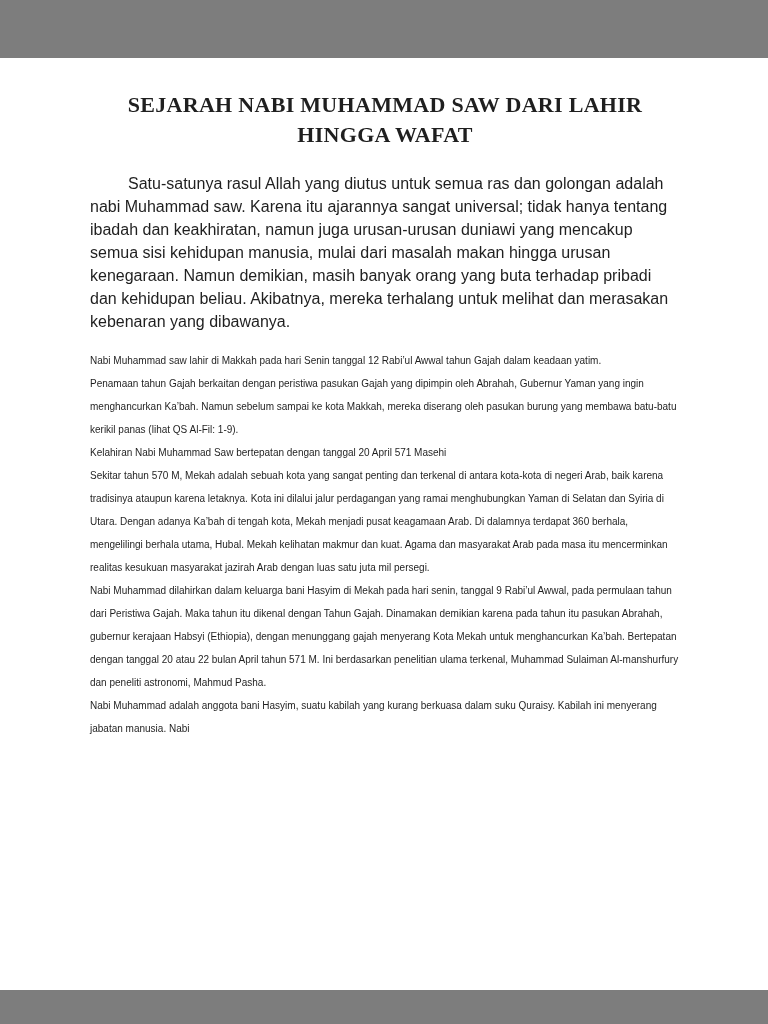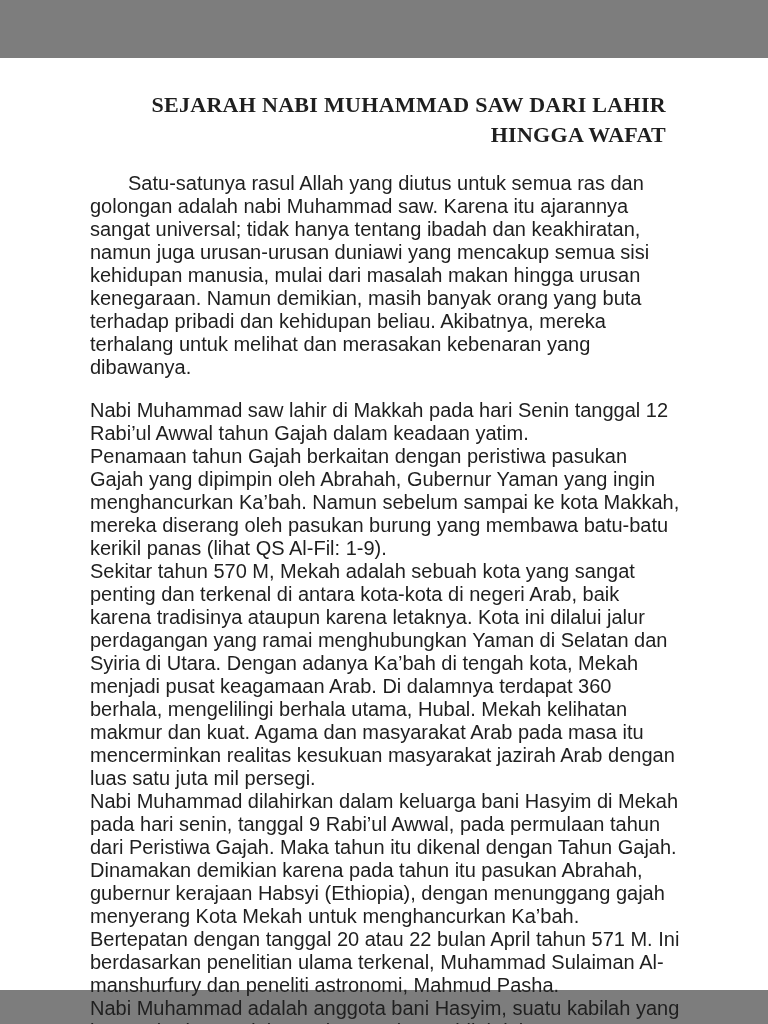--- a/index.html
+++ b/index.html
@@ -25,38 +25,38 @@
   }
   .content {
     padding: 32px 88px 0 90px;
     color: #1f1f1f;
   }
   .doc-title {
     font-family: "Liberation Serif", serif;
     font-weight: bold;
     font-size: 22px;
     line-height: 30px;
-    text-align: right;
+    text-align: center;
     letter-spacing: 0.3px;
     margin: 0 14px;
   }
   .intro {
     margin-top: 22px;
-    font-size: 20px;
+    font-size: 16px;
     line-height: 23px;
     text-indent: 38px;
   }
   .section-heading {
     margin-top: 24px;
     font-size: 16px;
     font-weight: bold;
   }
   .body-block {
     margin-top: 8px;
-    font-size: 20px;
+    font-size: 10px;
     line-height: 23px;
   }
   .body-block p {
     margin: 0;
   }
   .it {
   }
 </style>
 </head>
 <body>
@@ -69,20 +69,21 @@
 
       <p class="intro">Satu-satunya rasul Allah yang diutus untuk semua ras dan golongan adalah nabi Muhammad saw. Karena itu ajarannya sangat universal; tidak hanya tentang ibadah dan keakhiratan, namun juga urusan-urusan duniawi yang mencakup semua sisi kehidupan manusia, mulai dari masalah makan hingga urusan kenegaraan. Namun demikian, masih banyak orang yang buta terhadap pribadi dan kehidupan beliau. Akibatnya, mereka terhalang untuk melihat dan merasakan kebenaran yang dibawanya.</p>
 
 
       <div class="body-block">
 
         <p><span>Nabi Muhammad saw lahir di Makkah pada hari Senin tanggal 12 Rabi’ul Awwal tahun Gajah dalam keadaan yatim.</span></p>
 
         <p><span>Penamaan tahun Gajah berkaitan dengan peristiwa pasukan Gajah yang dipimpin oleh Abrahah, Gubernur Yaman yang ingin menghancurkan Ka’bah. Namun sebelum sampai ke kota Makkah, mereka diserang oleh pasukan burung yang membawa batu-batu kerikil panas (lihat QS Al-Fil: 1-9).</span></p>
 
+        <p><span>Kelahiran Nabi Muhammad Saw bertepatan dengan tanggal 20 April 571 Masehi</span></p>
 
         <p><span>Sekitar tahun 570 M, Mekah adalah sebuah kota yang sangat penting dan terkenal di antara kota-kota di negeri Arab, baik karena tradisinya ataupun karena letaknya. Kota ini dilalui jalur perdagangan yang ramai menghubungkan Yaman di Selatan dan Syiria di Utara. Dengan adanya Ka’bah di tengah kota, Mekah menjadi pusat keagamaan Arab. Di dalamnya terdapat 360 berhala, mengelilingi berhala utama, </span><span class="it">Hubal</span><span>. Mekah kelihatan makmur dan kuat. Agama dan masyarakat Arab pada masa itu mencerminkan realitas kesukuan masyarakat jazirah Arab dengan luas satu juta mil persegi.</span></p>
 
         <p><span>Nabi Muhammad dilahirkan dalam keluarga bani Hasyim di Mekah pada hari senin, tanggal 9 </span><span class="it">Rabi’ul Awwal</span><span>, pada permulaan tahun dari Peristiwa Gajah. Maka tahun itu dikenal dengan Tahun Gajah. Dinamakan demikian karena pada tahun itu pasukan Abrahah, gubernur kerajaan Habsyi (Ethiopia), dengan menunggang gajah menyerang Kota Mekah untuk menghancurkan Ka’bah.  Bertepatan dengan tanggal 20 atau 22 bulan April tahun 571 M. Ini berdasarkan penelitian ulama terkenal, Muhammad Sulaiman Al-manshurfury dan peneliti astronomi, Mahmud Pasha.</span></p>
 
         <p><span>Nabi Muhammad adalah anggota bani Hasyim, suatu kabilah yang kurang berkuasa dalam suku Quraisy. Kabilah ini menyerang jabatan </span><span class="it">manusia</span><span>. Nabi</span></p>
 
       </div>
 
     </div>

